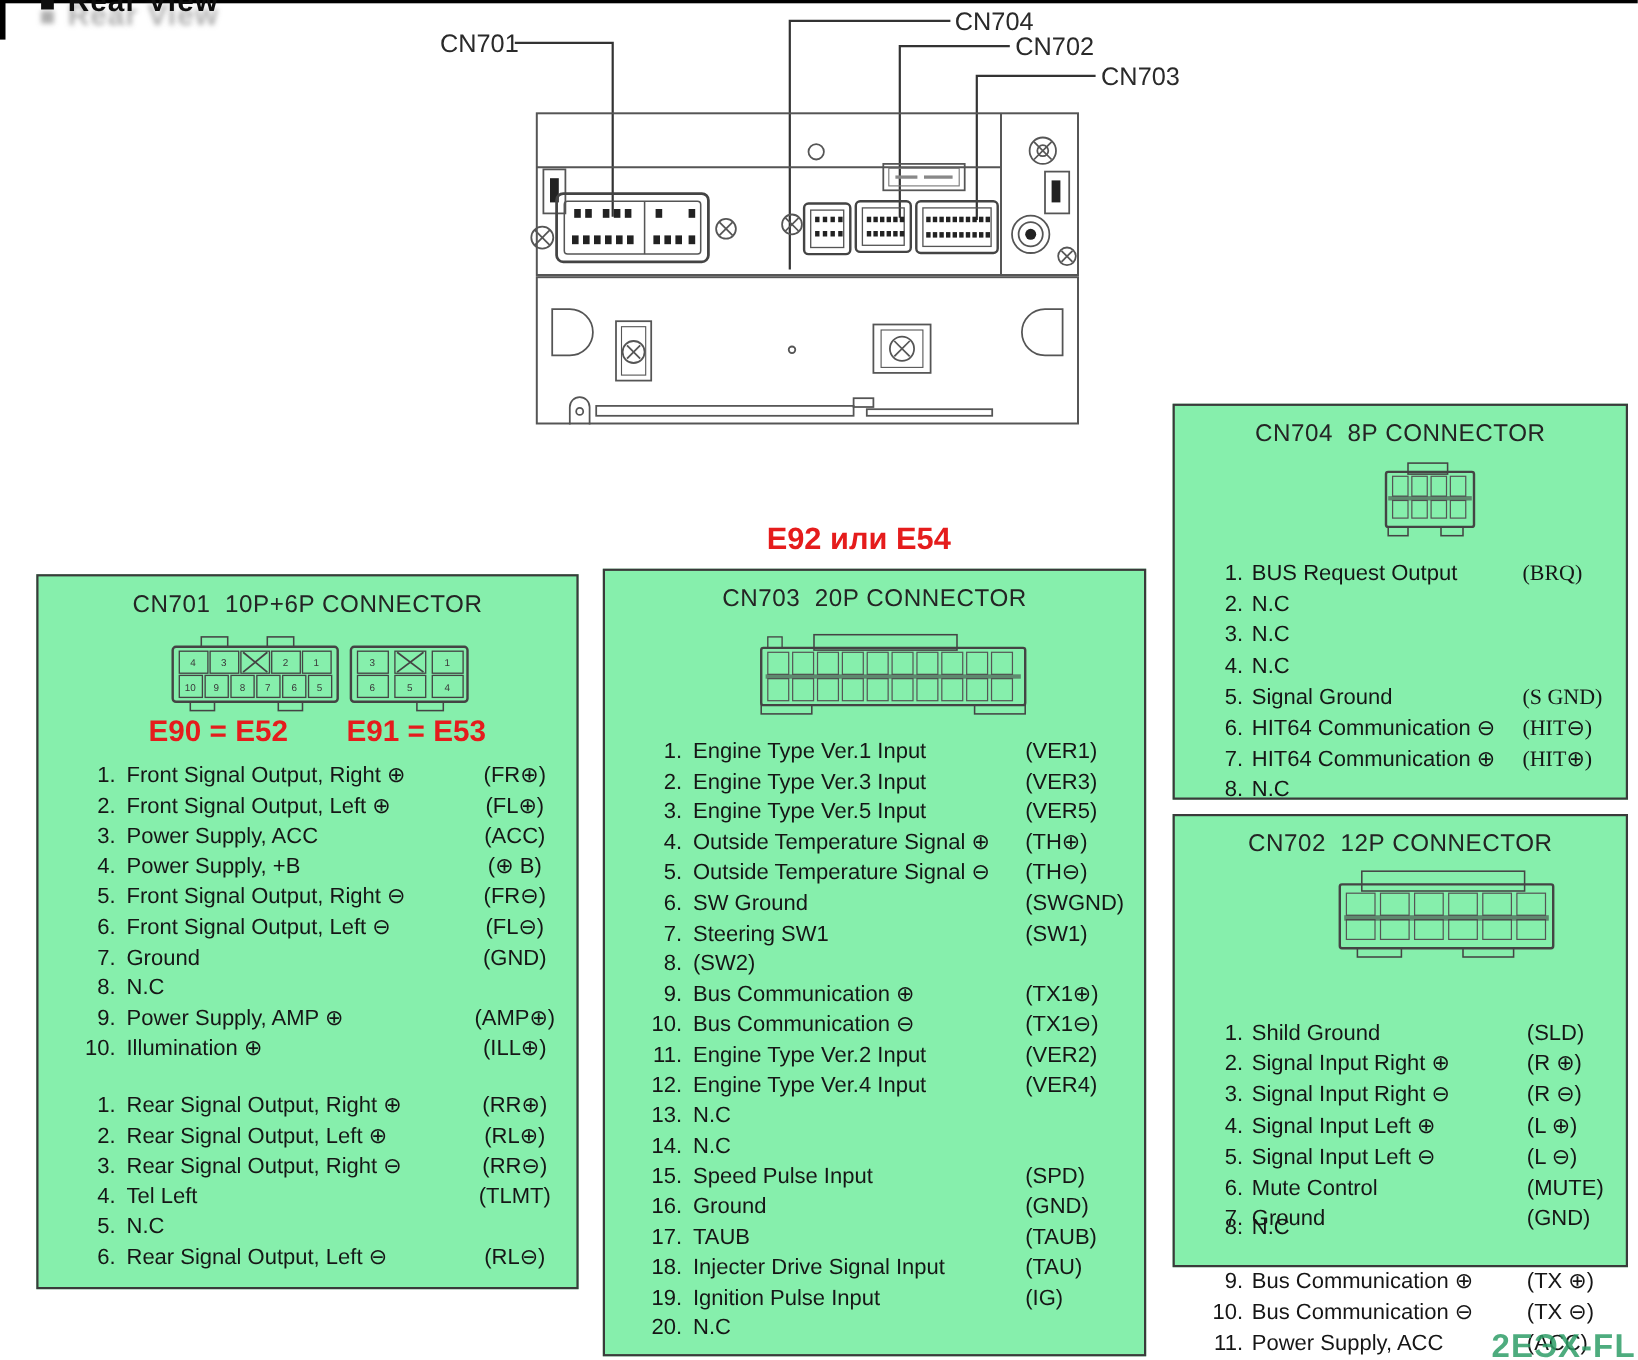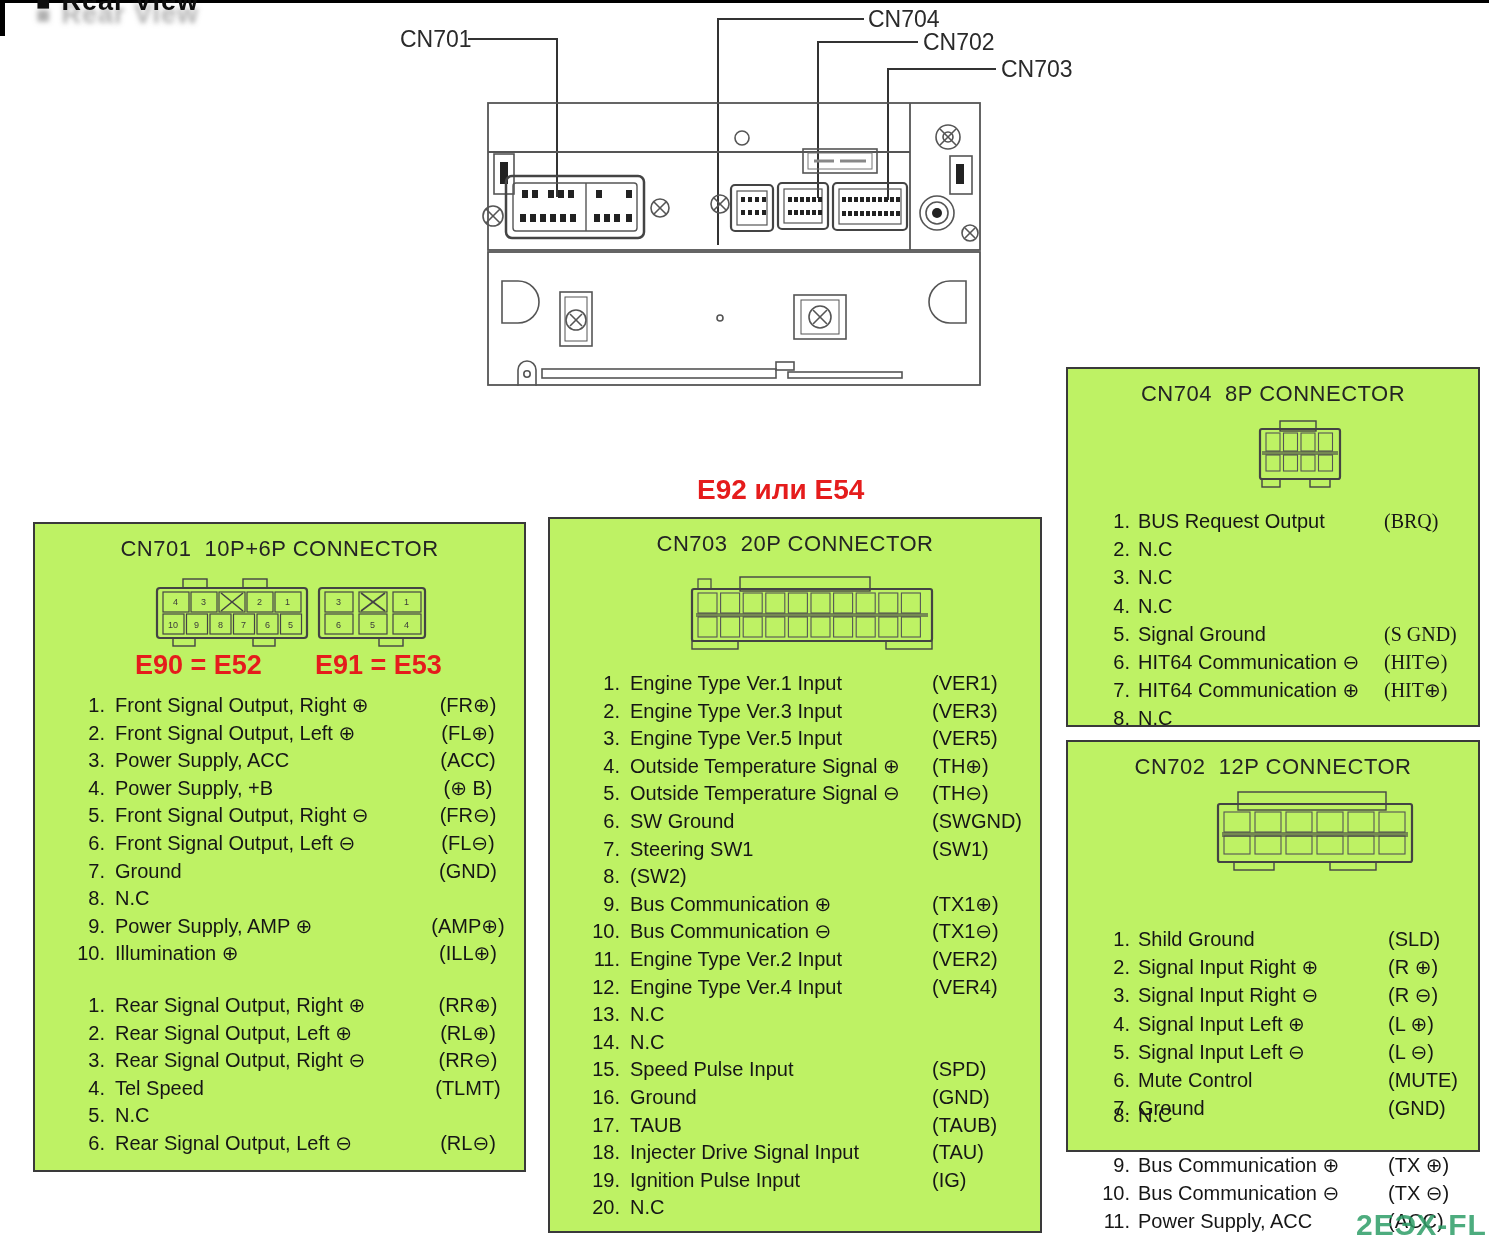--- a/index.html
+++ b/index.html
@@ -5,21 +5,21 @@
   html,body{margin:0;padding:0;background:#fff;}
   #canvas{position:relative;width:1489px;height:1236px;background:#ffffff;overflow:hidden;
           font-family:"Liberation Sans","DejaVu Sans",sans-serif;color:#1f1f1f;}
   .topline{position:absolute;left:0;top:0;width:1489px;height:3px;background:#000;}
   .leftbar{position:absolute;left:0;top:0;width:5px;height:36px;background:#000;}
   .rearview-title{position:absolute;left:36px;top:-14px;font-size:27px;font-weight:bold;
           letter-spacing:1px;color:#0e0e0e;white-space:pre;
           text-shadow:0 13px 5px rgba(110,110,110,.55);}
   .rearview-title .bullet{font-size:24px;margin-right:10px;}
 
-  .pinbox{position:absolute;border:2px solid #3a3a3a;background:#bef264;box-sizing:border-box;}
+  .pinbox{position:absolute;border:2px solid #3a3a3a;background:#86efac;box-sizing:border-box;}
   .pinbox .title{position:absolute;left:0;right:0;top:12px;text-align:center;font-size:22px;
           letter-spacing:.5px;color:#242424;white-space:pre;}
   .rows{position:absolute;left:18px;right:8px;}
   .row{display:flex;align-items:baseline;font-size:20px;color:#161616;}
   .row .num{text-align:right;white-space:pre;}
   .row .lbl{flex:1;white-space:pre;}
   .row .code{white-space:pre;}
   .cn701-box .row,.cn703-box .row{height:27.6px;line-height:27.6px;}
   .cn704-box .row,.cn702-box .row{height:28.2px;line-height:28.2px;}
   .cn701-box .num,.cn703-box .num{width:52px;margin-right:10px;}
@@ -345,21 +345,21 @@
           </div>
 
           <div class="row">
             <span class="num">3.</span>
             <span class="lbl">Rear Signal Output, Right ⊖</span>
             <span class="code">(RR⊖)</span>
           </div>
 
           <div class="row">
             <span class="num">4.</span>
-            <span class="lbl">Tel Speed</span>
+            <span class="lbl">Tel Left</span>
             <span class="code">(TLMT)</span>
           </div>
 
           <div class="row">
             <span class="num">5.</span>
             <span class="lbl">N.C</span>
             <span class="code"></span>
           </div>
 
           <div class="row">

